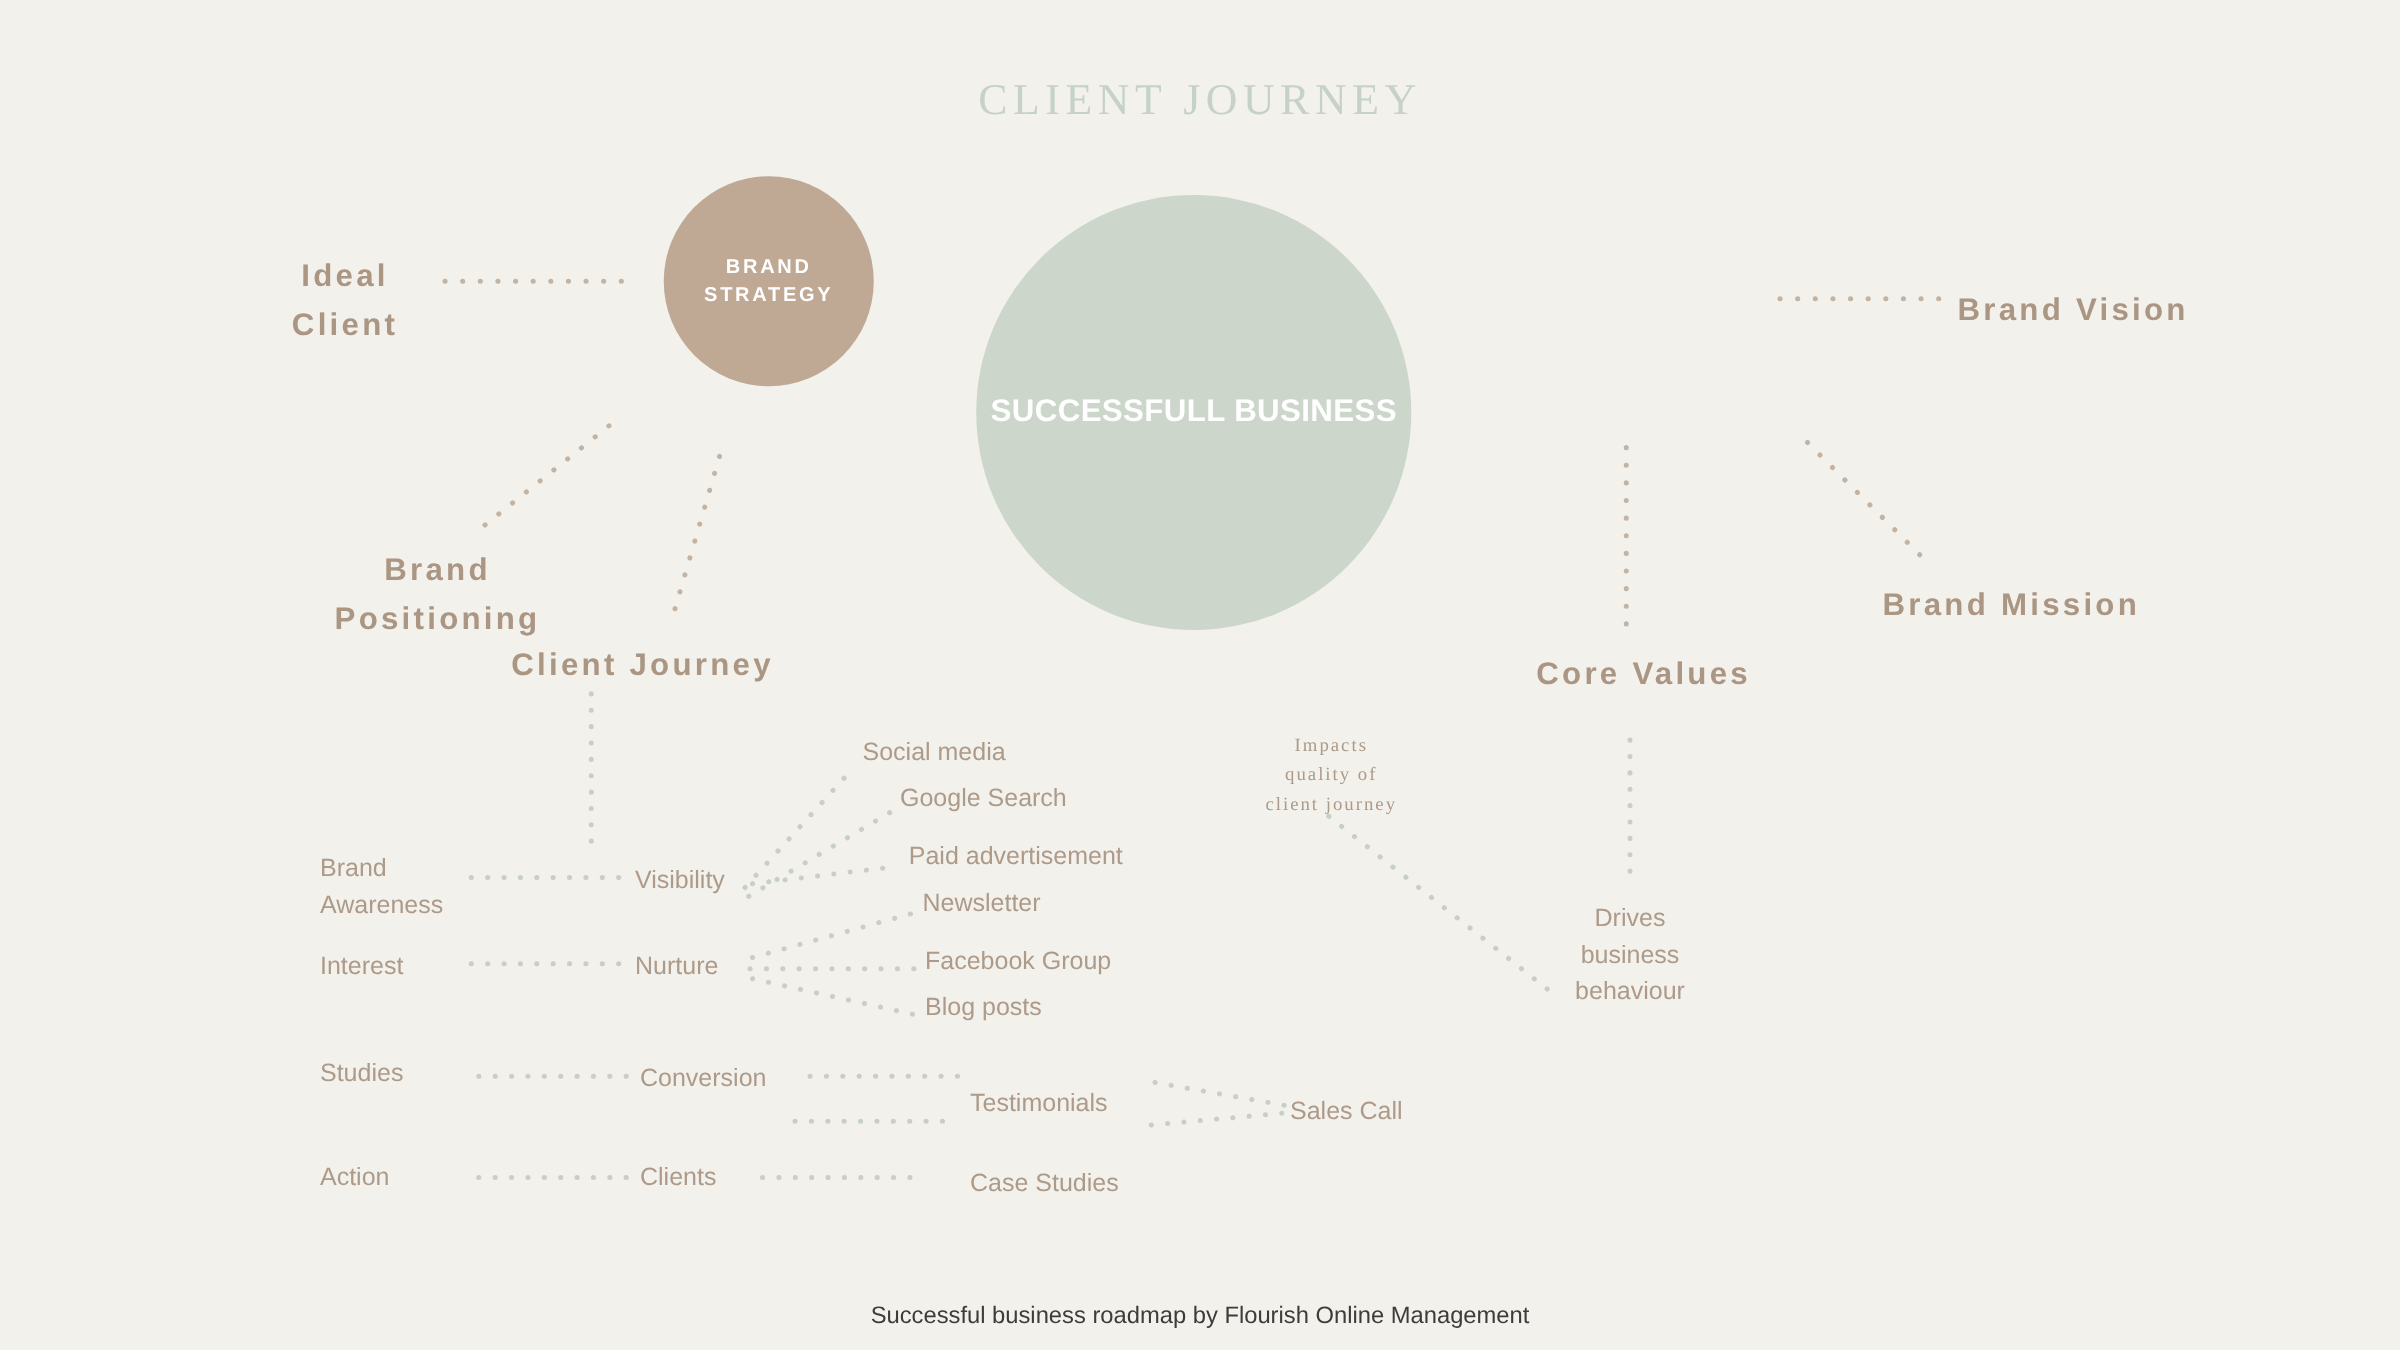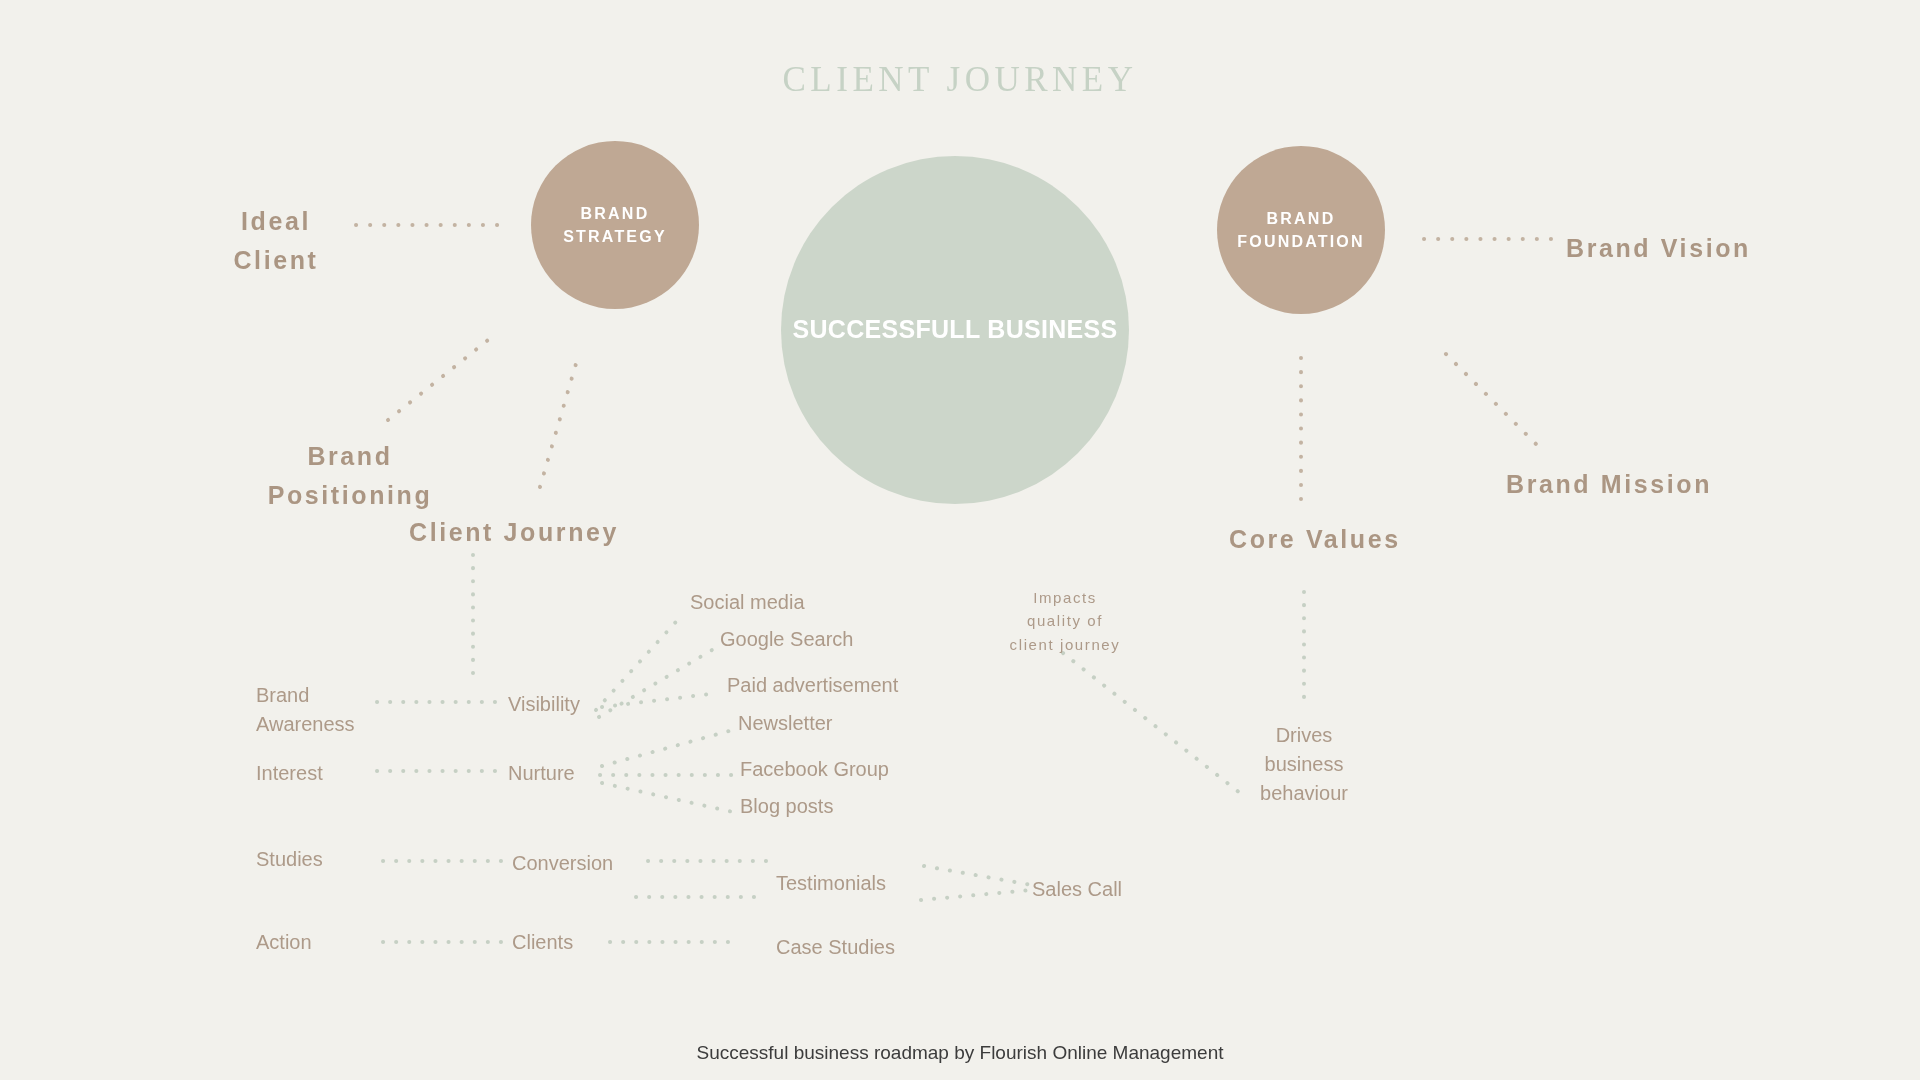--- a/index.html
+++ b/index.html
@@ -89,20 +89,21 @@
     font-size: 20px;
     line-height: 1.45;
     color: #ad9a89;
   }
   .lbl-small {
     font-weight: 400;
     font-size: 15px;
     letter-spacing: 1.6px;
     line-height: 1.55;
     color: #ad9a89;
+    font-family: Liberation Serif, serif;
   }
   .ta-c { text-align: center; }
   .ta-l { text-align: left; }
 
   
   .footer {
     left: 0; right: 0; top: 1042px;
     text-align: center;
     font-size: 19px;
     color: #3c3c3c;
@@ -171,24 +172,20 @@
   <div class="abs circle circle-taupe" style="left:531px; top:141px;">
     <span class="ctext">BRAND
 STRATEGY</span>
   </div>
 
   <div class="abs circle circle-green" style="left:781px; top:156px;">
     <span class="ctext">SUCCESSFULL
 BUSINESS</span>
   </div>
 
-  <div class="abs circle circle-taupe" style="left:1217px; top:146px;">
-    <span class="ctext">BRAND
-FOUNDATION</span>
-  </div>
 
   <div class="abs lbl lbl-bold ta-c" style="left:186px; top:202px; width:180px;">Ideal
 Client</div>
 
   <div class="abs lbl lbl-bold ta-c" style="left:250px; top:437px; width:200px;">Brand
 Positioning</div>
 
   <div class="abs lbl lbl-bold ta-l" style="left:409px; top:513px; width:260px;">Client Journey</div>
 
   <div class="abs lbl lbl-bold ta-l" style="left:1566px; top:229px; width:260px;">Brand Vision</div>

